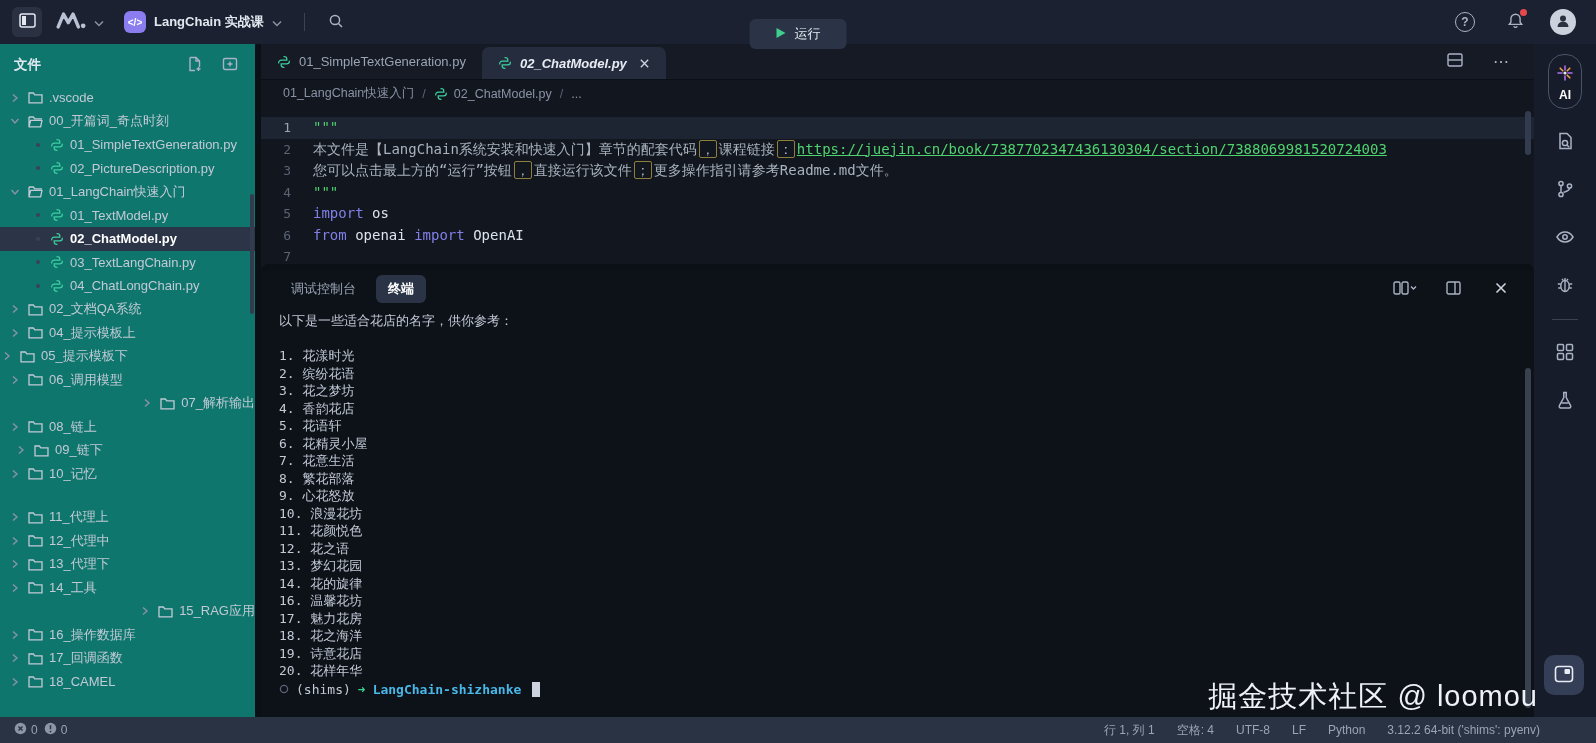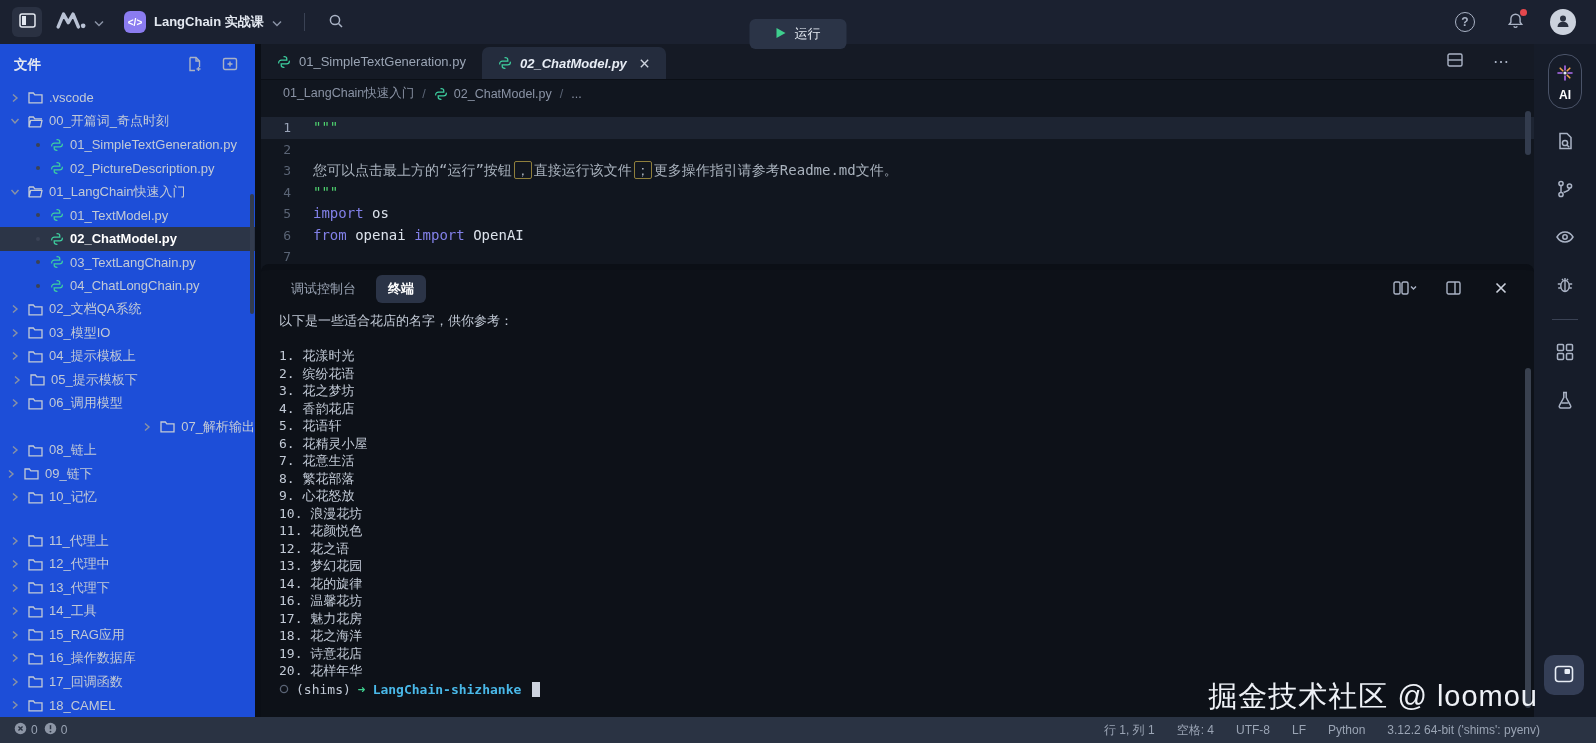--- a/index.html
+++ b/index.html
@@ -25,21 +25,21 @@
   .bell-wrap { position:relative; }
   .bell-dot { position:absolute; top:2px; right:3px; width:7px; height:7px; border-radius:50%; background:#e5484d; }
   .avatar { width:26px; height:26px; border-radius:50%; background:#ccd2dd; display:flex; align-items:center; justify-content:center; }
   .help-glyph { width:20px; height:20px; border:1.4px solid #aab3c5; border-radius:50%; color:#aab3c5;
     display:flex; align-items:center; justify-content:center; font-size:12px; font-weight:bold; }
 
   
   .main { display:grid; grid-template-columns:255px 1fr 62px; min-height:0; }
 
   
-  .explorer { background:#1d4ed8; position:relative; overflow:hidden; }
+  .explorer { background:#0f766e; position:relative; overflow:hidden; }
   .explorer-header { height:42px; display:flex; align-items:center; padding:0 14px; }
   .explorer-title { font-weight:bold; font-size:13.5px; color:#e3e8f0; }
   .explorer-actions { margin-left:auto; display:flex; gap:14px; color:#aab3c5; }
   .tree-row { height:23.5px; display:flex; align-items:center; gap:6px; cursor:pointer; color:#c2cad6; white-space:nowrap; }
   .tree-row .chev { width:12px; color:#8a93a5; display:flex; }
   .tree-row .dot { width:12px; display:flex; justify-content:center; }
   .tree-row .dot i { width:4px; height:4px; border-radius:50%; background:#3a4254; }
   .tree-row.selected { background:#2c3547; color:#fff; }
   .tree-row.selected .tlabel { font-weight:bold; }
   .exp-scroll { position:absolute; right:1px; top:150px; width:4px; height:120px; background:#333c4e; border-radius:2px; }
@@ -353,36 +353,23 @@
             <span class="chev">
               <svg width="10" height="10" viewBox="0 0 10 10">
                 <path d="M3 1.5 7 5 3 8.5" fill="none" stroke="currentColor" stroke-width="1.4"></path>
               </svg>
             </span>
             <span style="display: flex;">
               <svg width="15" height="13" viewBox="0 0 15 13">
                 <path d="M1 2h4.4l1.4 1.8H14v8H1z" fill="none" stroke="currentColor" stroke-width="1.3"></path>
               </svg>
             </span>
-            <span class="tlabel">03_模型IO</span>
-          </div>
-          <div class="tree-row" style="padding-left: 10px;">
-            <span class="chev">
-              <svg width="10" height="10" viewBox="0 0 10 10">
-                <path d="M3 1.5 7 5 3 8.5" fill="none" stroke="currentColor" stroke-width="1.4"></path>
-              </svg>
-            </span>
-            <span style="display: flex;">
-              <svg width="15" height="13" viewBox="0 0 15 13">
-                <path d="M1 2h4.4l1.4 1.8H14v8H1z" fill="none" stroke="currentColor" stroke-width="1.3"></path>
-              </svg>
-            </span>
             <span class="tlabel">04_提示模板上</span>
           </div>
-          <div class="tree-row" style="padding-left: 12px;">
+          <div class="tree-row" style="padding-left: 2px;">
             <span class="chev">
               <svg width="10" height="10" viewBox="0 0 10 10">
                 <path d="M3 1.5 7 5 3 8.5" fill="none" stroke="currentColor" stroke-width="1.4"></path>
               </svg>
             </span>
             <span style="display: flex;">
               <svg width="15" height="13" viewBox="0 0 15 13">
                 <path d="M1 2h4.4l1.4 1.8H14v8H1z" fill="none" stroke="currentColor" stroke-width="1.3"></path>
               </svg>
             </span>
@@ -420,21 +407,21 @@
                 <path d="M3 1.5 7 5 3 8.5" fill="none" stroke="currentColor" stroke-width="1.4"></path>
               </svg>
             </span>
             <span style="display: flex;">
               <svg width="15" height="13" viewBox="0 0 15 13">
                 <path d="M1 2h4.4l1.4 1.8H14v8H1z" fill="none" stroke="currentColor" stroke-width="1.3"></path>
               </svg>
             </span>
             <span class="tlabel">08_链上</span>
           </div>
-          <div class="tree-row" style="padding-left: 6px;">
+          <div class="tree-row" style="padding-left: 16px;">
             <span class="chev">
               <svg width="10" height="10" viewBox="0 0 10 10">
                 <path d="M3 1.5 7 5 3 8.5" fill="none" stroke="currentColor" stroke-width="1.4"></path>
               </svg>
             </span>
             <span style="display: flex;">
               <svg width="15" height="13" viewBox="0 0 15 13">
                 <path d="M1 2h4.4l1.4 1.8H14v8H1z" fill="none" stroke="currentColor" stroke-width="1.3"></path>
               </svg>
             </span>
@@ -498,21 +485,21 @@
                 <path d="M3 1.5 7 5 3 8.5" fill="none" stroke="currentColor" stroke-width="1.4"></path>
               </svg>
             </span>
             <span style="display: flex;">
               <svg width="15" height="13" viewBox="0 0 15 13">
                 <path d="M1 2h4.4l1.4 1.8H14v8H1z" fill="none" stroke="currentColor" stroke-width="1.3"></path>
               </svg>
             </span>
             <span class="tlabel">14_工具</span>
           </div>
-          <div class="tree-row" style="padding-left: 10px;">
+          <div class="tree-row" style="padding-left: 10px; justify-content: flex-end;">
             <span class="chev">
               <svg width="10" height="10" viewBox="0 0 10 10">
                 <path d="M3 1.5 7 5 3 8.5" fill="none" stroke="currentColor" stroke-width="1.4"></path>
               </svg>
             </span>
             <span style="display: flex;">
               <svg width="15" height="13" viewBox="0 0 15 13">
                 <path d="M1 2h4.4l1.4 1.8H14v8H1z" fill="none" stroke="currentColor" stroke-width="1.3"></path>
               </svg>
             </span>
@@ -627,20 +614,21 @@
             <span>...</span>
           </span>
         </div>
       <div class="code" id="code">
         <div class="code-line current">
             <span class="ln">1</span>
             <span><span class="tok-str">"""</span></span>
           </div>
           <div class="code-line">
             <span class="ln">2</span>
+            <span><span class="tok-doc">本文件是【LangChain系统安装和快速入门】章节的配套代码</span><span class="tok-boxed">，</span><span class="tok-doc">课程链接</span><span class="tok-boxed">：</span><span class="tok-link">https://juejin.cn/book/7387702347436130304/section/7388069981520724003</span></span>
           </div>
           <div class="code-line">
             <span class="ln">3</span>
             <span><span class="tok-doc">您可以点击最上方的“运行”按钮</span><span class="tok-boxed">，</span><span class="tok-doc">直接运行该文件</span><span class="tok-boxed">；</span><span class="tok-doc">更多操作指引请参考Readme.md文件。</span></span>
           </div>
           <div class="code-line">
             <span class="ln">4</span>
             <span><span class="tok-str">"""</span></span>
           </div>
           <div class="code-line">

